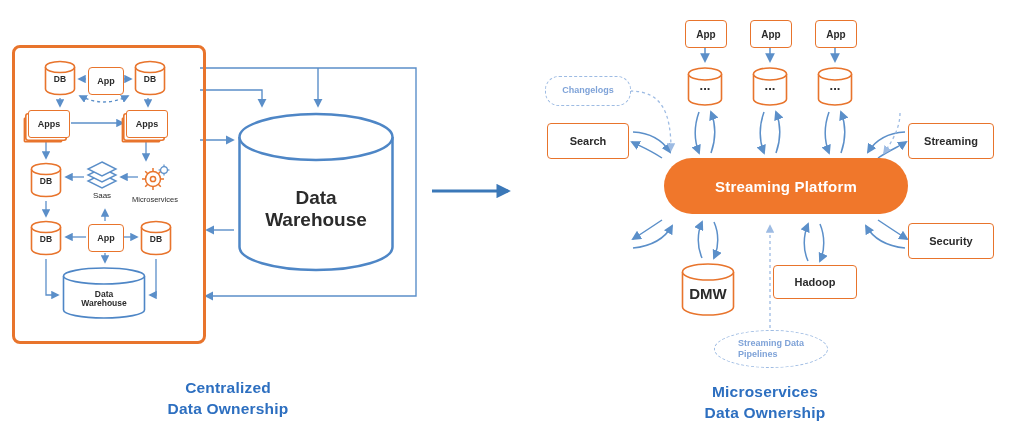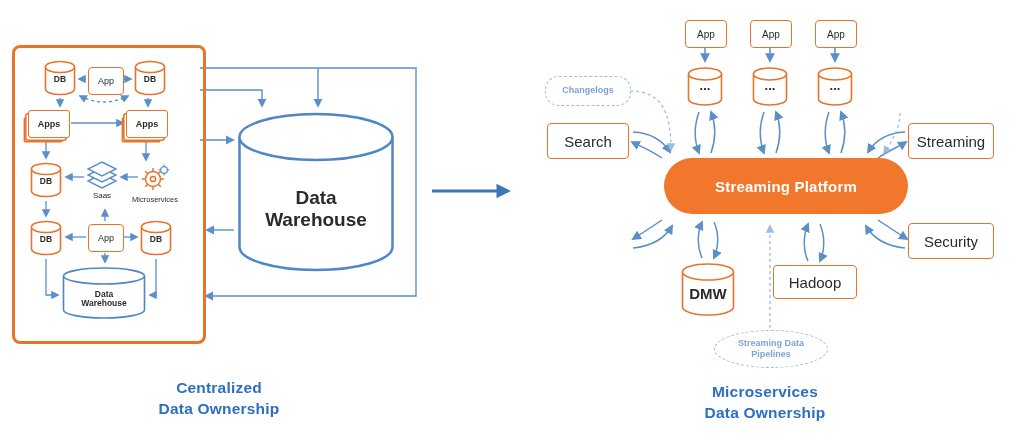--- a/index.html
+++ b/index.html
@@ -4,38 +4,38 @@
 <style>
   html,body{margin:0;padding:0;background:#ffffff;}
   #canvas{position:relative;width:1024px;height:448px;background:#fff;overflow:hidden;
           font-family:"Liberation Sans", sans-serif;}
   .abs{position:absolute;}
   .pre{white-space:pre-line;}
   #wires{position:absolute;left:0;top:0;z-index:0;}
   .node{z-index:1;}
 
   .box-o{border:1.6px solid #E8742C;border-radius:4px;background:#fff;display:flex;
-         align-items:center;justify-content:center;font-weight:normal;color:#2B2B2B;}
-  .fs9{font-size:9px;} .fs10{font-size:10px;} .fs11{font-size:15px;}
+         align-items:center;justify-content:center;font-weight:bold;color:#2B2B2B;}
+  .fs9{font-size:9px;} .fs10{font-size:10px;} .fs11{font-size:11px;}
 
   .orange-frame{border:3px solid #E8742C;border-radius:8px;background:transparent;}
 
   .apps-stack{border:1.6px solid #E8742C;border-radius:3px;background:#fff;
       box-shadow:-3px 3px 0 -1.6px #fff,-3px 3px 0 0 #E8742C,
                  -6px 6px 0 -3.2px #fff,-6px 6px 0 -1.6px #E8742C;
       display:flex;align-items:center;justify-content:center;
       font-size:9px;font-weight:bold;color:#2B2B2B;}
 
   .cyl{z-index:1;}
   .cyl svg{position:absolute;left:0;top:0;}
   .cyl-label{position:absolute;left:0;right:0;top:55%;transform:translateY(-50%);
       text-align:center;font-weight:bold;color:#2B2B2B;line-height:1.15;}
 
   .dashed{border:1.4px dashed #9DBBE3;color:#7FA3D8;font-size:9px;line-height:1.25;
-      text-align:center;display:flex;align-items:center;justify-content:center;
+      text-align:left;display:flex;align-items:center;justify-content:center;
       background:#fff;font-weight:bold;}
 
   .platform{background:#F0772B;border-radius:30px;color:#fff;font-weight:bold;
       font-size:15px;display:flex;align-items:center;justify-content:center;letter-spacing:.2px;}
 
   .caption{color:#2D6FC0;font-weight:800;font-size:15.5px;text-align:center;
       line-height:1.35;letter-spacing:.2px;}
 
   .icon-label{text-align:center;font-weight:normal;color:#2B2B2B;}
 </style>
@@ -294,18 +294,18 @@
 
   <div class="abs node box-o fs11" style="left:773px;top:265px;width:82px;height:32px">
     <span>Hadoop</span>
   </div>
 
   <div class="abs node dashed" style="left:714px;top:330px;width:112px;height:36px;border-radius:50%">
     <span class="pre">Streaming Data
 Pipelines</span>
   </div>
 
-  <div class="abs node caption pre" style="left:104px;top:378px;width:230px">Centralized
+  <div class="abs node caption pre" style="left:113px;top:378px;width:230px">Centralized
 Data Ownership</div>
   <div class="abs node caption pre" style="left:650px;top:382px;width:230px">Microservices
 Data Ownership</div>
 
 </div>
 
 </body></html>

